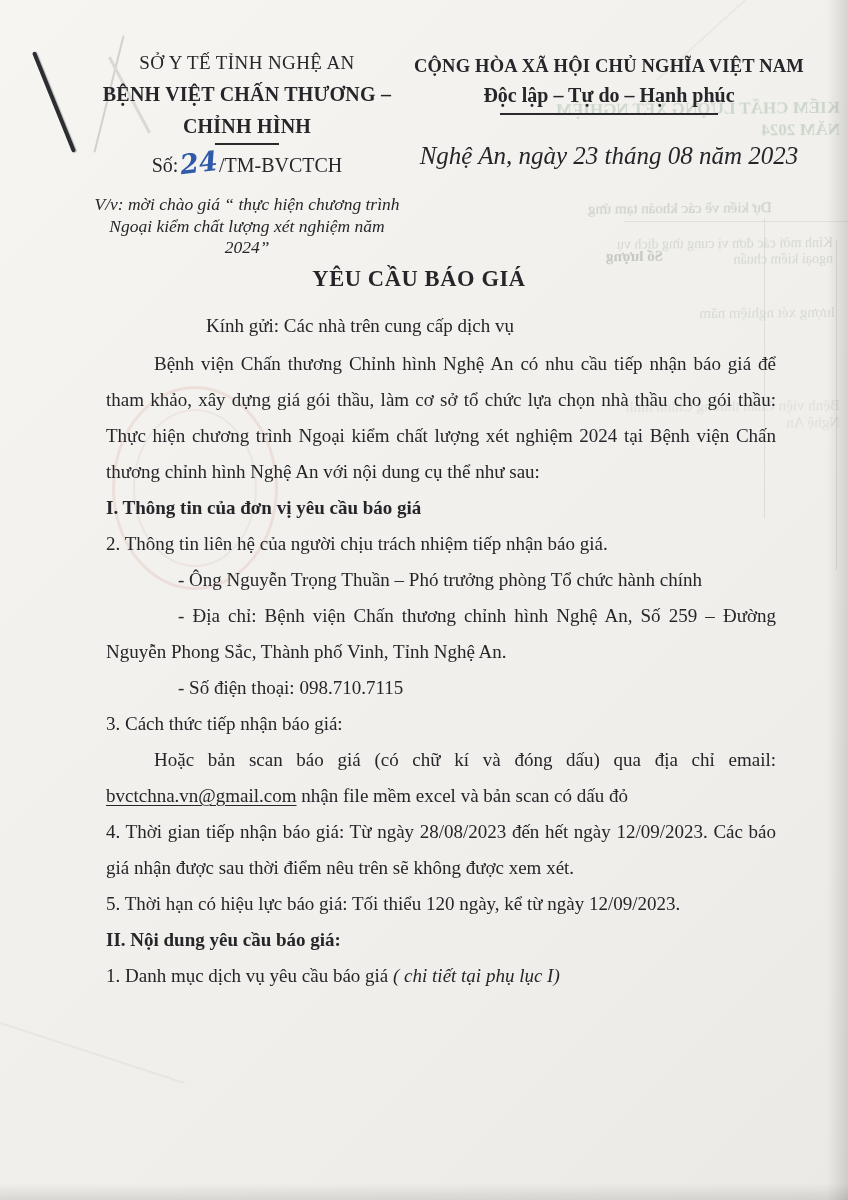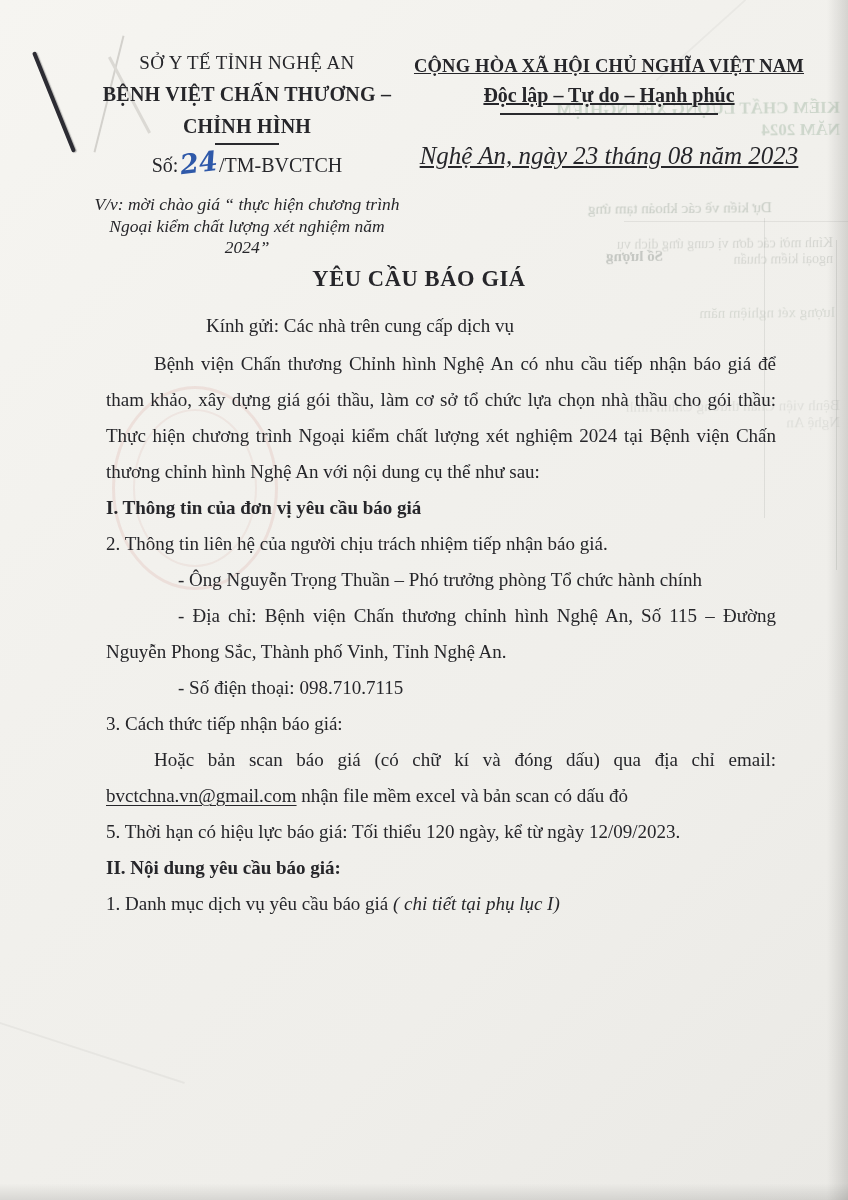--- a/index.html
+++ b/index.html
@@ -37,21 +37,21 @@
   .bleed-line-h1{left:624px;top:221px;width:224px;height:1px;background:rgba(125,130,125,0.14);}
   
   .org-block{position:absolute;z-index:2;left:58px;top:52px;width:378px;text-align:center;}
   .org-parent{font-size:19px;letter-spacing:.4px;}
   .org-name{font-size:20px;font-weight:bold;margin-top:9px;letter-spacing:.2px;}
   .org-underline{width:64px;height:2px;background:#2a2a2e;margin:5px auto 0;}
   .doc-number{font-size:20px;margin-top:4px;}
   .hand{color:#2f59a9;font-size:27px;font-style:italic;font-weight:bold;display:inline-block;
         transform:rotate(-7deg);margin:0 1px 0 2px;line-height:1;font-family:"DejaVu Serif",serif;}
   .subject{font-style:italic;font-size:17.5px;line-height:21.5px;margin-top:17px;padding:0 28px;}
-  .national-block{position:absolute;z-index:2;left:408px;top:56px;width:402px;text-align:center;text-decoration:underline;}
+  .national-block{position:absolute;z-index:2;left:408px;top:56px;width:402px;text-align:center;}
   .country{font-size:18.5px;font-weight:bold;letter-spacing:.2px;}
   .motto{font-size:20px;font-weight:bold;margin-top:7px;}
   .motto-underline{width:218px;height:2px;background:#2a2a2e;margin:6px auto 0;}
   .dateline{font-style:italic;font-size:25px;margin-top:27px;}
   
   .doc-body{position:absolute;z-index:2;left:106px;right:72px;top:266px;}
   .doc-title{font-size:22.5px;font-weight:bold;text-align:center;margin:0 44px 15px 0;letter-spacing:.6px;}
   .salutation{margin:0 0 2px 100px;font-size:19px;line-height:37px;}
   .para{margin:0;font-size:19px;line-height:36px;}
   .indent{text-indent:48px;}
@@ -103,23 +103,24 @@
   <main class="doc-body">
     <h1 class="doc-title">YÊU CẦU BÁO GIÁ</h1>
 
     <p class="salutation"><span class="b">Kính gửi</span><span>: Các nhà trên cung cấp dịch vụ</span></p>
 
     <p class="para indent justify">Bệnh viện Chấn thương Chỉnh hình Nghệ An có nhu cầu tiếp nhận báo giá để tham khảo, xây dựng giá gói thầu, làm cơ sở tổ chức lựa chọn nhà thầu cho gói thầu: Thực hiện chương trình Ngoại kiểm chất lượng xét nghiệm 2024 tại Bệnh viện Chấn thương chỉnh hình Nghệ An với nội dung cụ thể như sau:</p>
 
     <p class="para bold">I. Thông tin của đơn vị yêu cầu báo giá</p>
     <p class="para">2. Thông tin liên hệ của người chịu trách nhiệm tiếp nhận báo giá.</p>
     <p class="para sub">- Ông Nguyễn Trọng Thuần – Phó trưởng phòng Tổ chức hành chính</p>
-    <p class="para hang justify">- Địa chỉ: Bệnh viện Chấn thương chỉnh hình Nghệ An, Số 115 – Đường Nguyễn Phong Sắc, Thành phố Vinh, Tỉnh Nghệ An.</p>
+    <p class="para hang justify">- Địa chỉ: Bệnh viện Chấn thương chỉnh hình Nghệ An, Số 259 – Đường Nguyễn Phong Sắc, Thành phố Vinh, Tỉnh Nghệ An.</p>
     <p class="para sub">- Số điện thoại: 098.710.7115</p>
     <p class="para">3. Cách thức tiếp nhận báo giá:</p>
     <p class="para indent justify"><span>Hoặc bản scan báo giá (có chữ kí và đóng dấu) qua địa chỉ email: </span><span class="email">bvctchna.vn@gmail.com</span><span> nhận file mềm excel và bản scan có dấu đỏ</span></p>
+    <p class="para justify">4. Thời gian tiếp nhận báo giá: Từ ngày 28/08/2023 đến hết ngày 12/09/2023. Các báo giá nhận được sau thời điểm nêu trên sẽ không được xem xét.</p>
     <p class="para">5. Thời hạn có hiệu lực báo giá: Tối thiểu 120 ngày, kể từ ngày 12/09/2023.</p>
 
     <p class="para bold">II. Nội dung yêu cầu báo giá:</p>
     <p class="para"><span>1. Danh mục dịch vụ yêu cầu báo giá </span><span class="it">( chi tiết tại phụ lục I)</span></p>
   </main>
 
 </div>
 
 </body></html>

